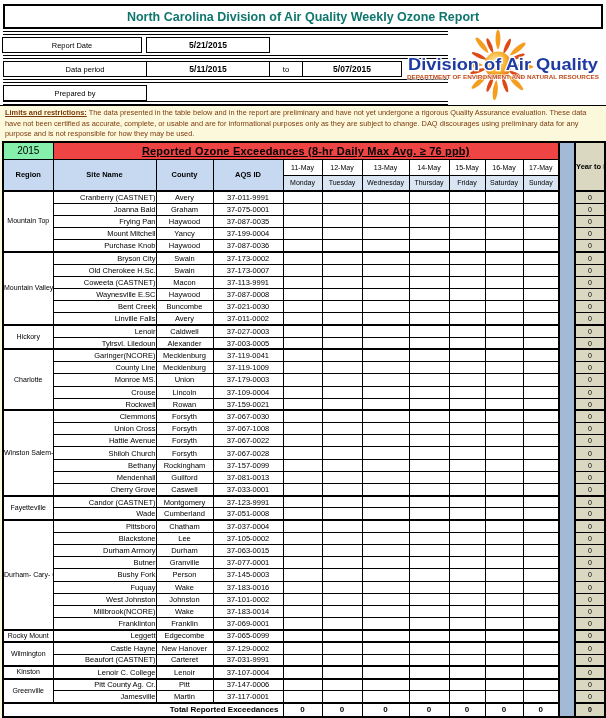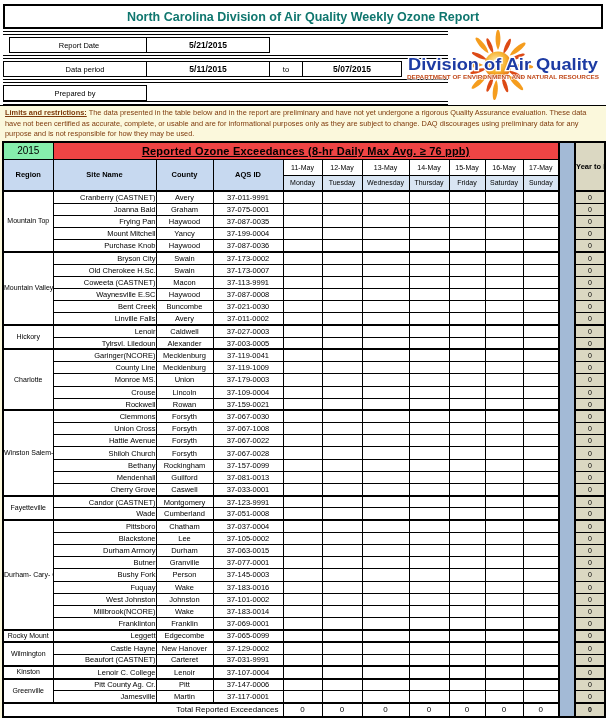--- a/index.html
+++ b/index.html
@@ -40,40 +40,40 @@
     border-top:none !important; border-bottom:none !important; }
   tbody tr { height:12.2px; }
   tbody td { font-size:7.5px; background:#fff; }
   td.region { font-size:7px; text-align:center; vertical-align:middle; white-space:normal; line-height:1.15; }
   td.site { text-align:right; padding-left:2px; }
   td.county, td.aqs, td.day { text-align:center; }
   td.ytd { background:#DBD8C2; text-align:center; font-size:7px; }
   tr.group-start > td:not(.gapcol) { border-top:2px solid #000; }
   td.group-top { border-top:2px solid #000; }
   tr.total-row { height:14px; }
-  tr.total-row td:not(.gapcol) { border-top:2px solid #000; font-weight:normal; }
+  tr.total-row td:not(.gapcol) { border-top:2px solid #000; font-weight:bold; }
   td.total-label { text-align:right; padding-right:4px; font-size:8px; }
   tr.total-row td.day { font-size:8px; }
 
   
   .logo-svg { position:absolute; left:402px; top:29px; }
 </style>
 </head>
 <body>
 
 <div class="page">
   <div class="header-bg"></div>
 
   <div class="title-box">
     <span>North Carolina Division of Air Quality Weekly Ozone Report</span>
   </div>
 
   <div class="strip" style="top:31px"></div>
 
-  <div class="meta-box" style="top:37px; left:9px; width:140px">Report Date</div>
+  <div class="meta-box" style="top:37px; left:2px; width:140px">Report Date</div>
   <div class="meta-box bold" style="top:37px; left:146px; width:124px">5/21/2015</div>
 
   <div class="strip" style="top:55px"></div>
 
   <div class="meta-box" style="top:61px; left:3px; width:164px">Data period</div>
   <div class="meta-box bold" style="top:61px; left:146px; width:124px">5/11/2015</div>
   <div class="meta-box" style="top:61px; left:269px; width:34px">to</div>
   <div class="meta-box bold" style="top:61px; left:302px; width:100px">5/07/2015</div>
 
   <div class="strip" style="top:79px"></div>

